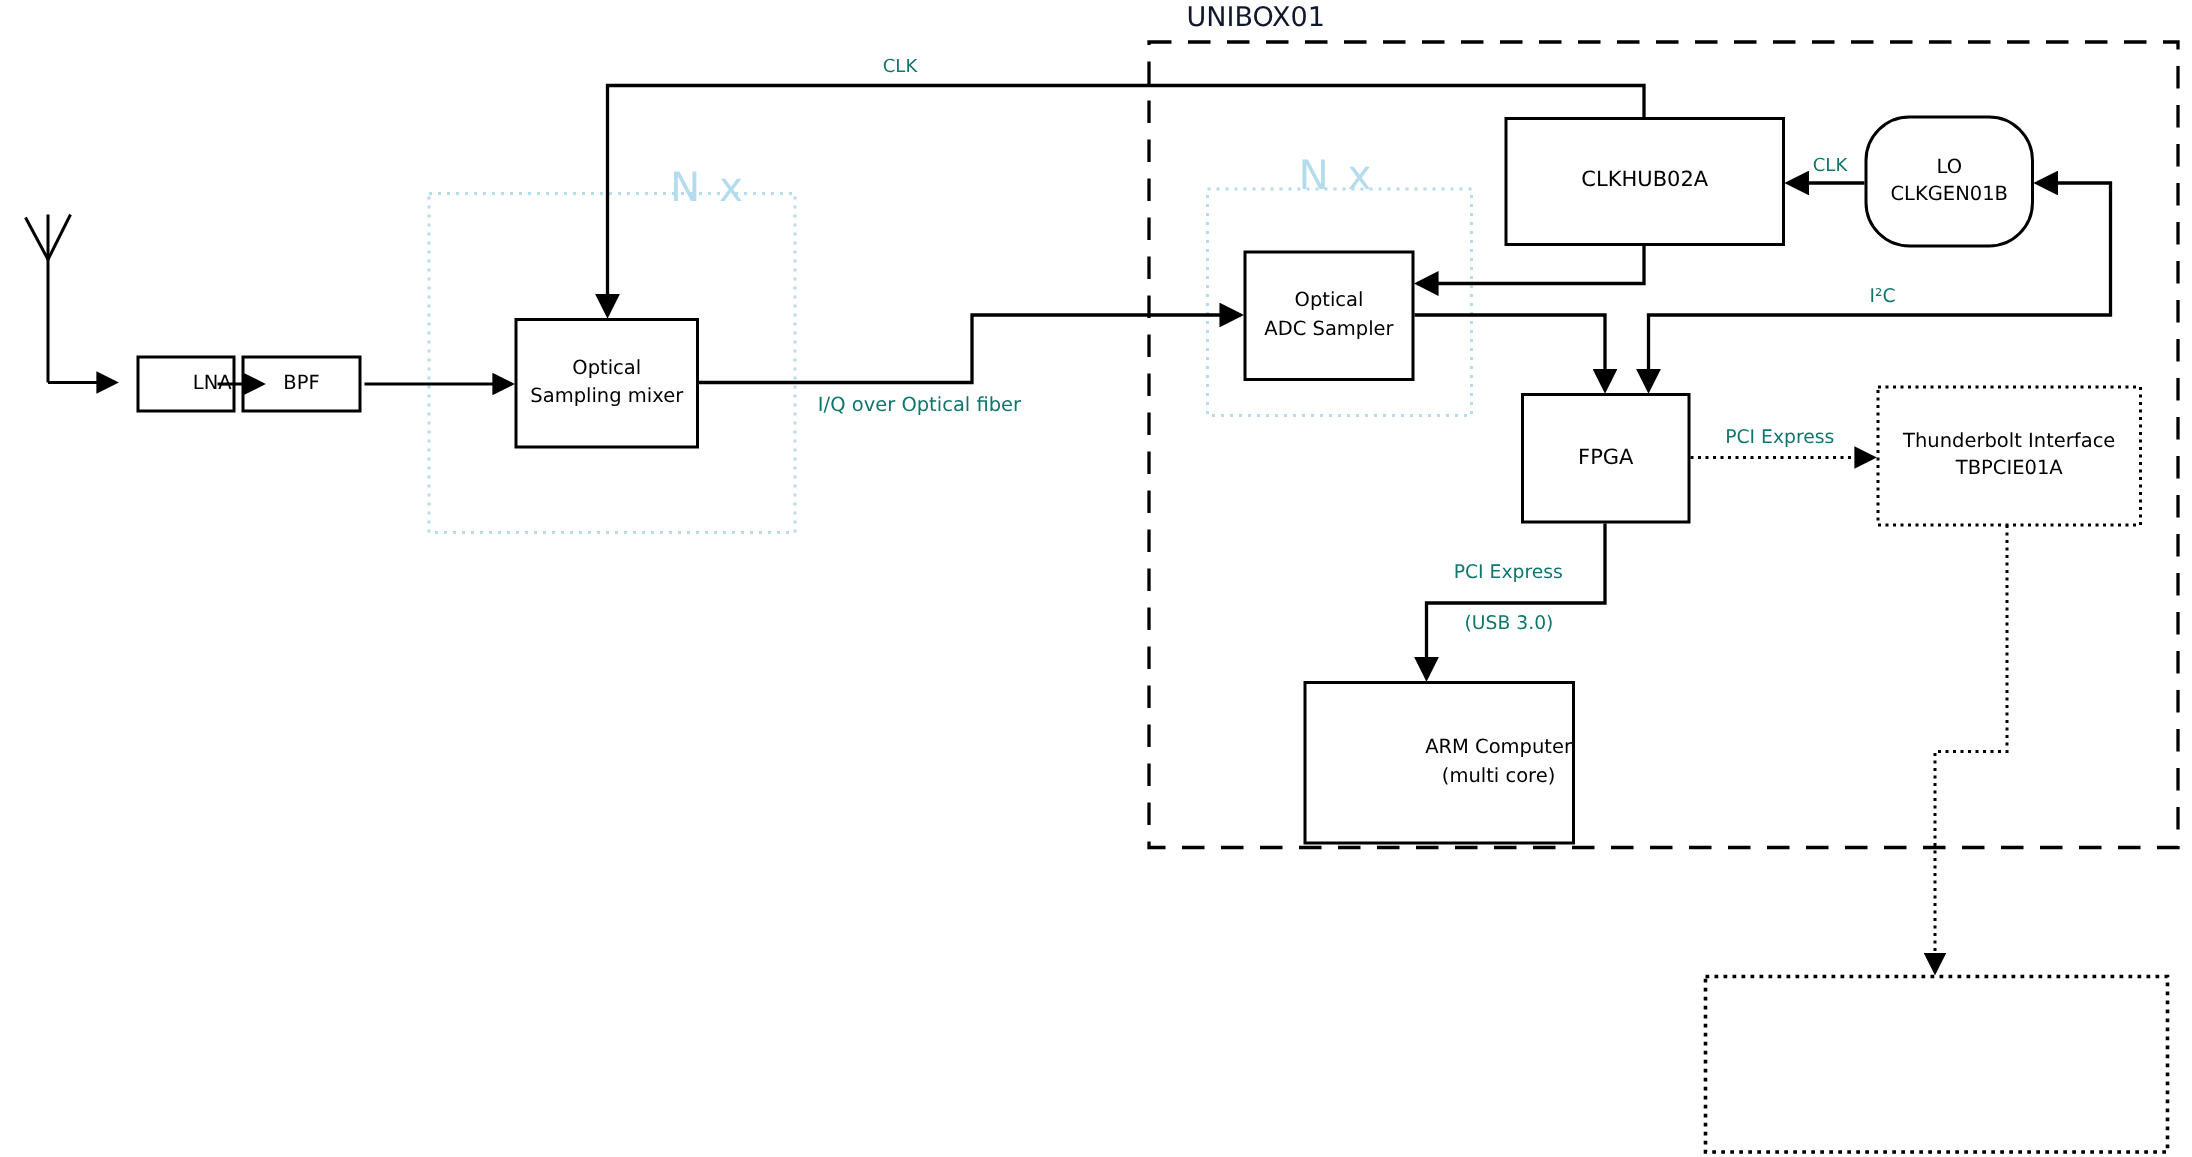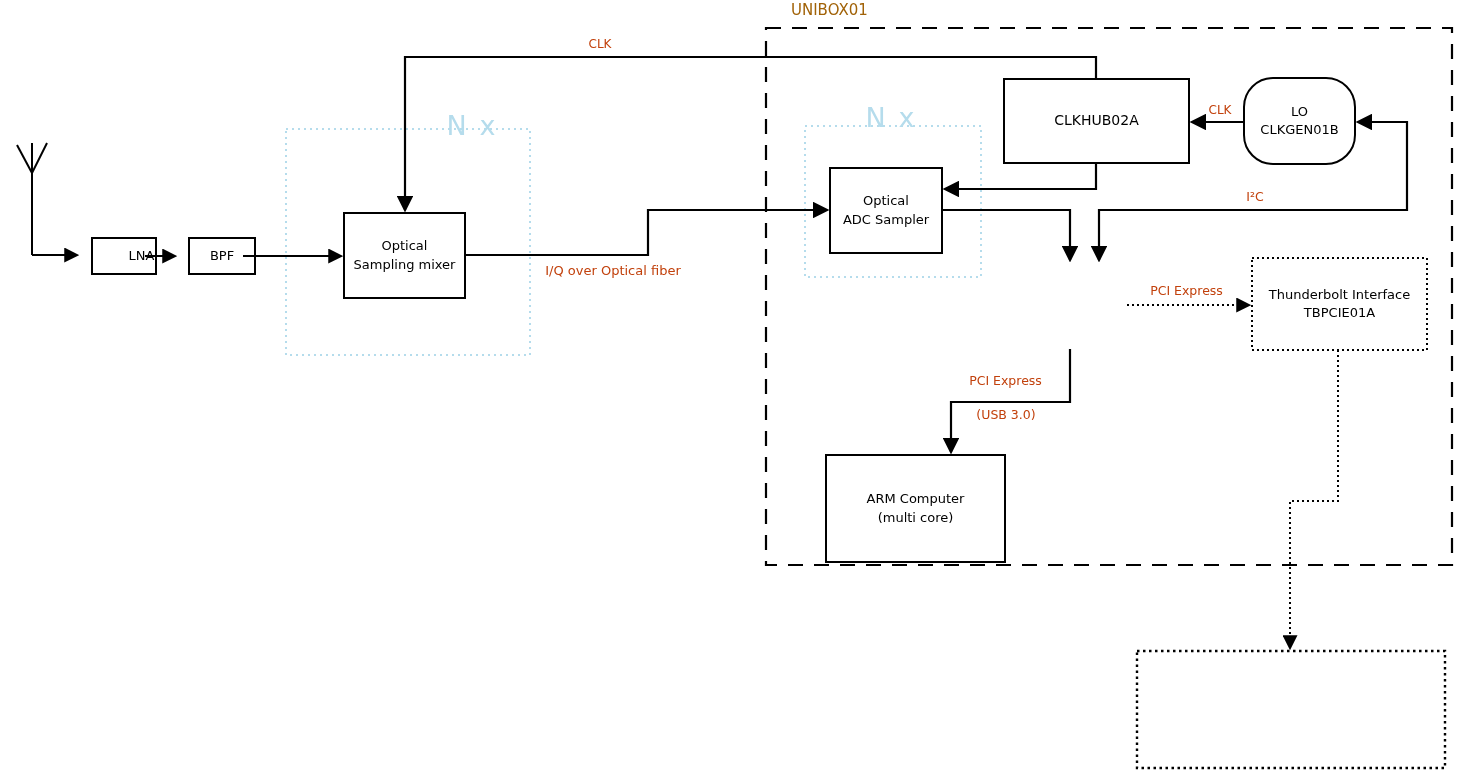--- a/index.html
+++ b/index.html
@@ -27,35 +27,35 @@
   .node-label {
     white-space:pre-line;
     font-size:13px;
     line-height:1.4;
     color:#000;
   }
   .edge-label {
     position:absolute;
     font-size:12.5px;
     text-align:center;
-    color:#c2410c;
+    color:#0f766e;
     white-space:nowrap;
   }
   .group-title {
     position:absolute;
     font-size:27px;
     letter-spacing:2px;
     text-align:center;
     white-space:nowrap;
     margin-top:20px;
   }
   .outer-title {
     position:absolute;
-    font-size:15px;
-    color:#a16207;
+    font-size:18px;
+    color:#0f172a;
     white-space:nowrap;
   }
 </style>
 </head>
 <body>
 
 <div id="canvas">
 
   <svg class="layer" viewBox="0 0 1461 771">
 
@@ -66,43 +66,46 @@
     <rect x="805" y="126" width="176" height="151" fill="none" stroke="#b5dcec" stroke-width="2" stroke-dasharray="2 4"></rect>
 
     <rect x="1252" y="258" width="175" height="92" fill="none" stroke="#000" stroke-width="2" stroke-dasharray="2 3"></rect>
 
     <rect x="1137" y="651" width="308" height="117" fill="none" stroke="#000" stroke-width="2.4" stroke-dasharray="2.5 3.5"></rect>
   </svg>
 
   <div class="box" style="left:91px; top:237px; width:66px; height:38px;padding-left:35px;">
     <span class="node-label">LNA</span>
   </div>
-  <div class="box" style="left:188px; top:237px; width:68px; height:38px;">
+  <div class="box" style="left:161px; top:237px; width:80px; height:38px;">
     <span class="node-label">BPF</span>
   </div>
   <div class="box" style="left:343px; top:212px; width:123px; height:87px;">
     <span class="node-label">Optical
 Sampling mixer</span>
   </div>
   <div class="box" style="left:829px; top:167px; width:114px; height:87px;">
     <span class="node-label">Optical
 ADC Sampler</span>
   </div>
   <div class="box" style="left:1003px; top:78px; width:187px; height:86px;align-items:center;">
     <span class="node-label" style="font-size:14px;">CLKHUB02A</span>
   </div>
   <div class="box" style="left:1243px; top:77px; width:113px; height:88px;border-radius:30px;">
     <span class="node-label">LO
 CLKGEN01B</span>
   </div>
+  <div class="box" style="left:1014px; top:262px; width:113px; height:87px;">
+    <span class="node-label" style="font-size:14px;">FPGA</span>
+  </div>
   <div class="box noborder" style="left:1252px; top:258px; width:175px; height:92px;">
     <span class="node-label">Thunderbolt Interface
 TBPCIE01A</span>
   </div>
-  <div class="box" style="left:825px; top:454px; width:181px; height:109px;">
+  <div class="box" style="left:869px; top:454px; width:181px; height:109px;justify-content:flex-end;">
     <span class="node-label">ARM Computer
 (multi core)</span>
   </div>
 
   <svg class="layer" viewBox="0 0 1461 771">
     <defs>
       <marker id="arr" viewBox="0 0 10 10" refX="8.5" refY="5" markerWidth="7.5" markerHeight="7.5" orient="auto-start-reverse">
         <path d="M0,0 L10,5 L0,10 z" fill="#000"></path>
       </marker>
     </defs>

